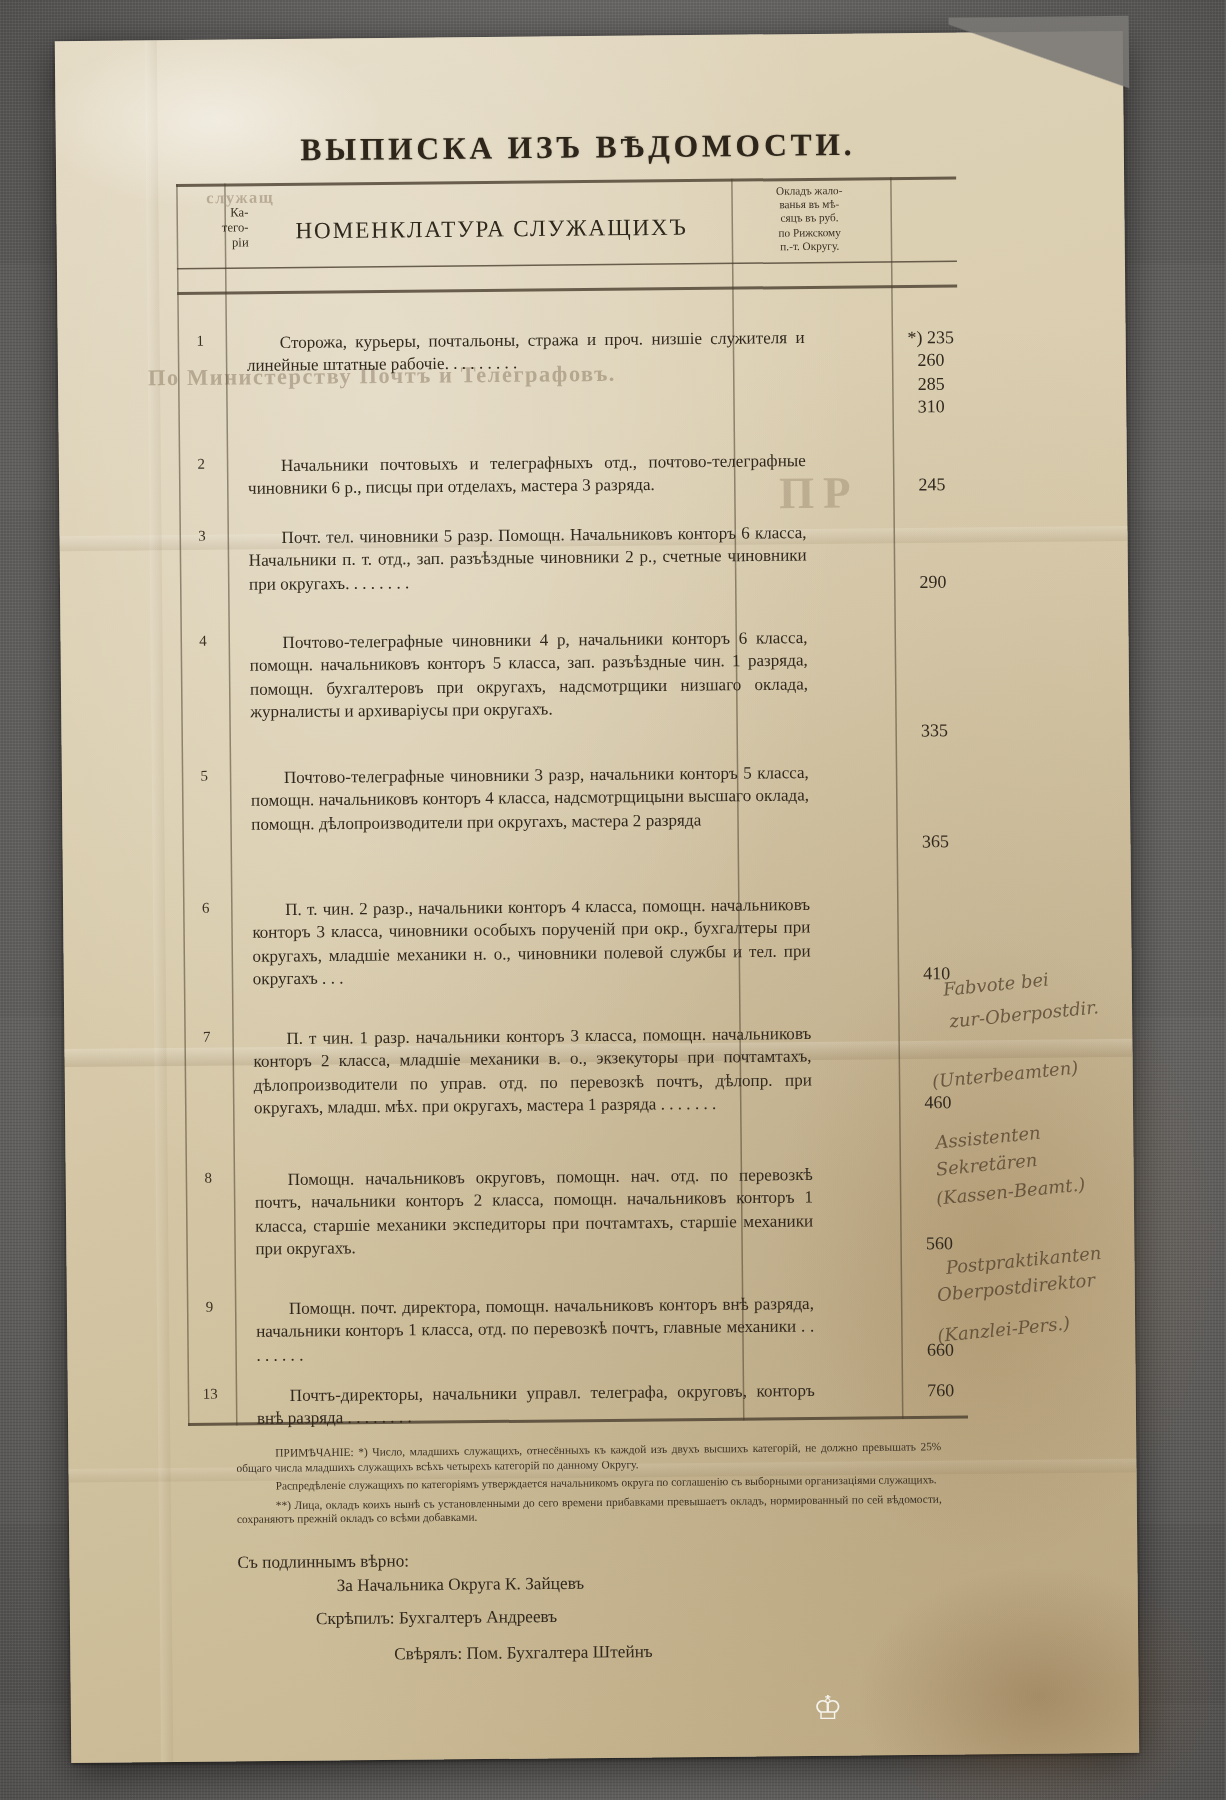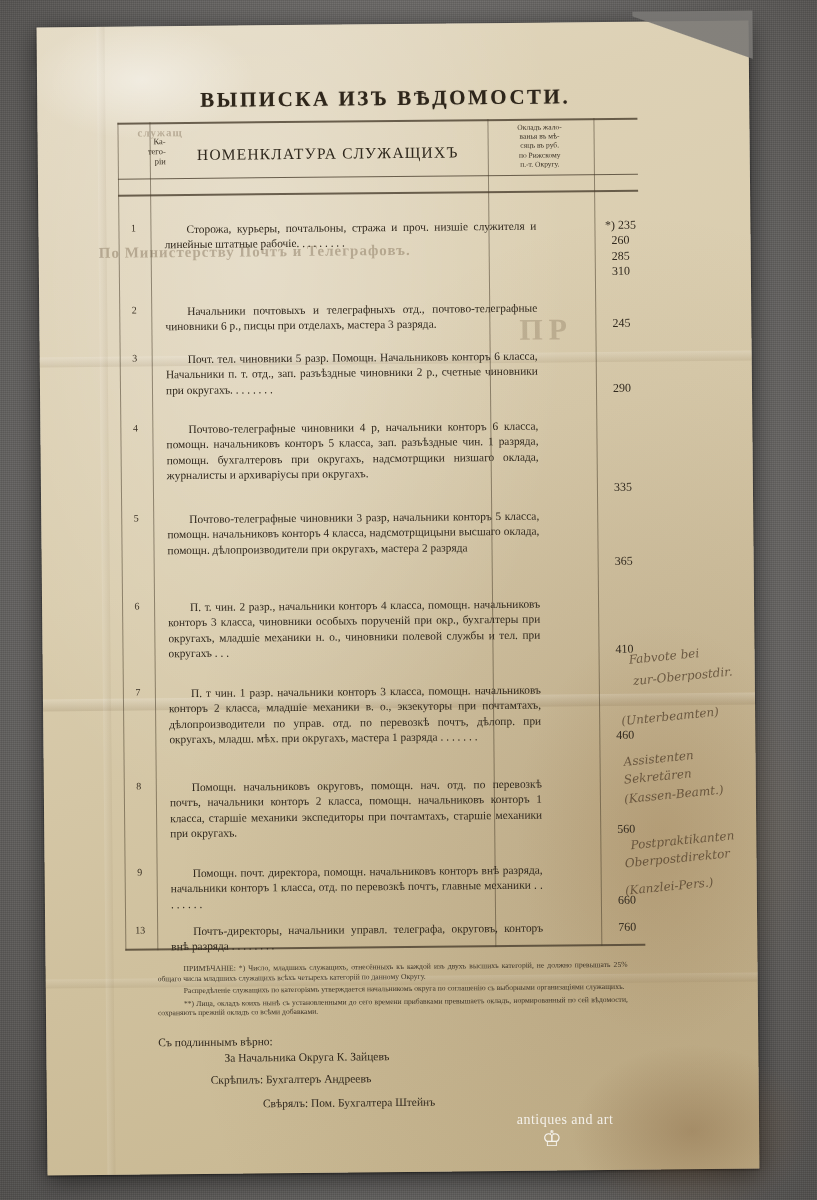--- a/index.html
+++ b/index.html
@@ -218,14 +218,13 @@
     <div class="hand h6">(Kassen-Beamt.)</div>
     <div class="hand h7">Postpraktikanten</div>
     <div class="hand h8">Oberpostdirektor</div>
     <div class="hand h9">(Kanzlei-Pers.)</div>
 
   </div>
 </div>
 
 <div id="wm">
   <div class="crown">♔</div>
-  <div class="l1">antiques and art</div>
 </div>
 
 </body></html>

